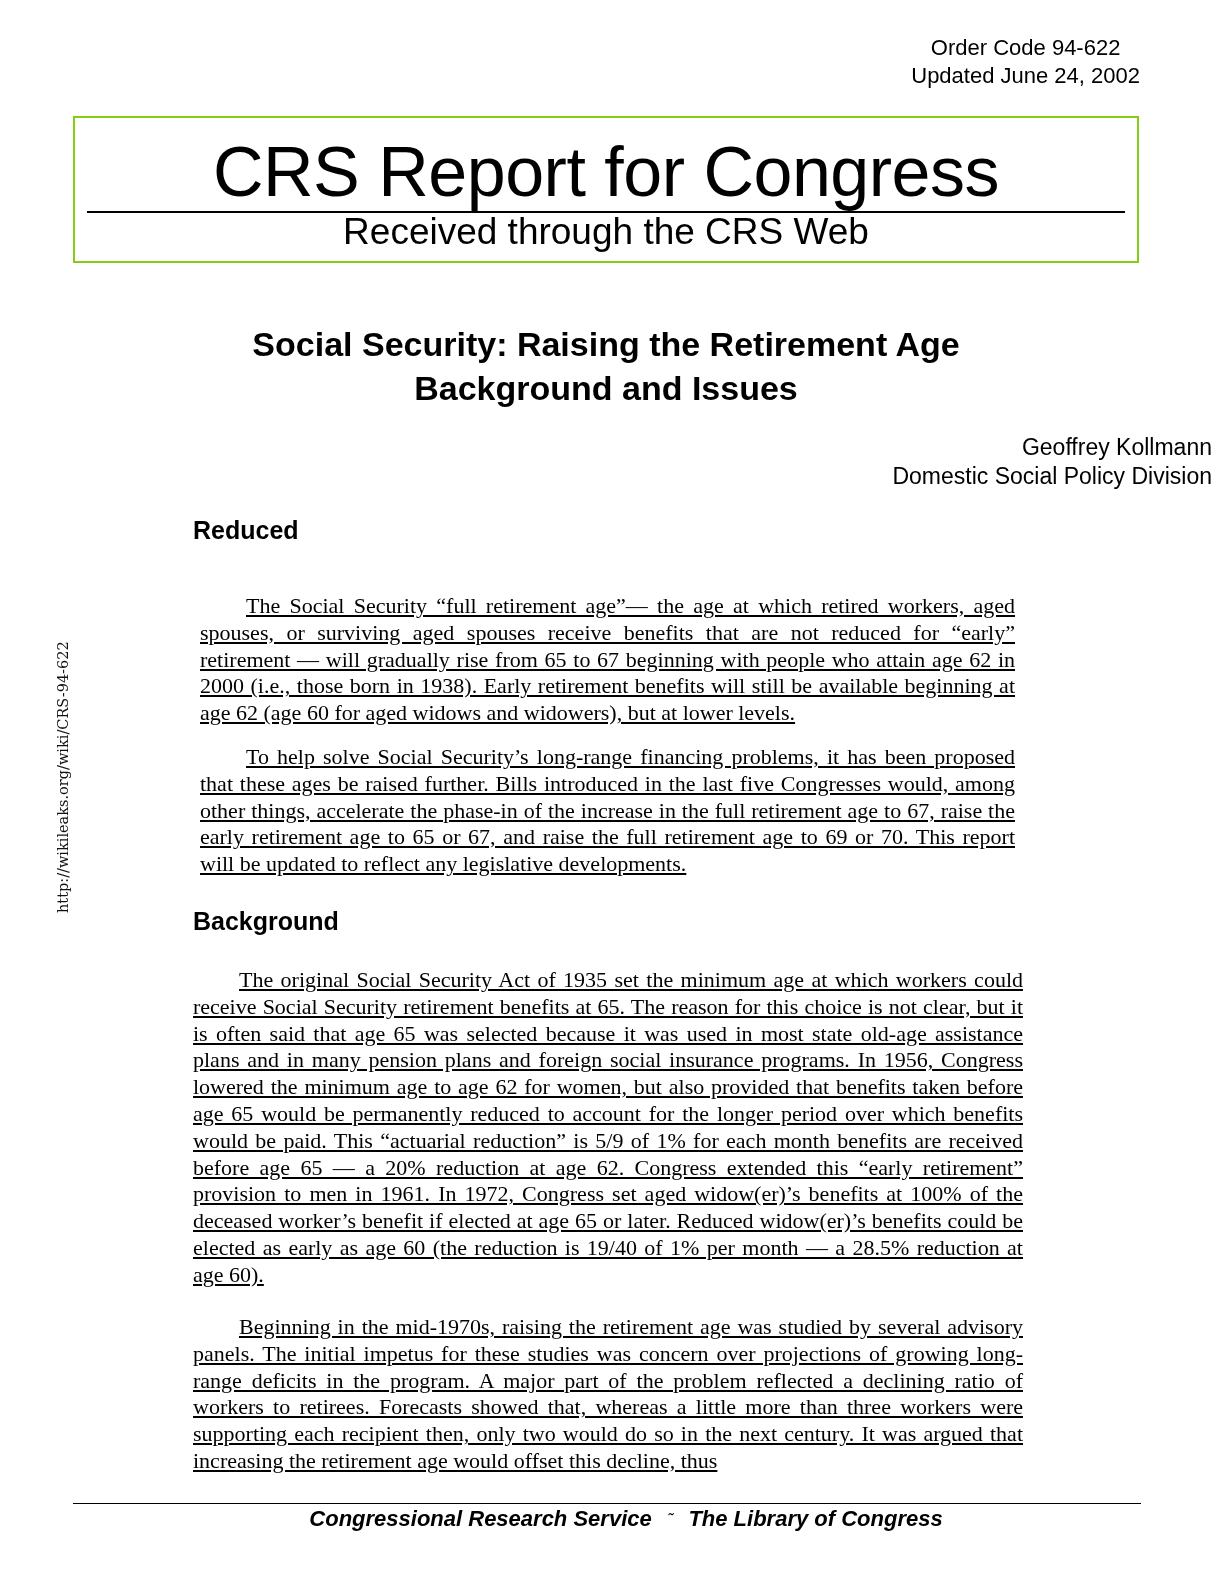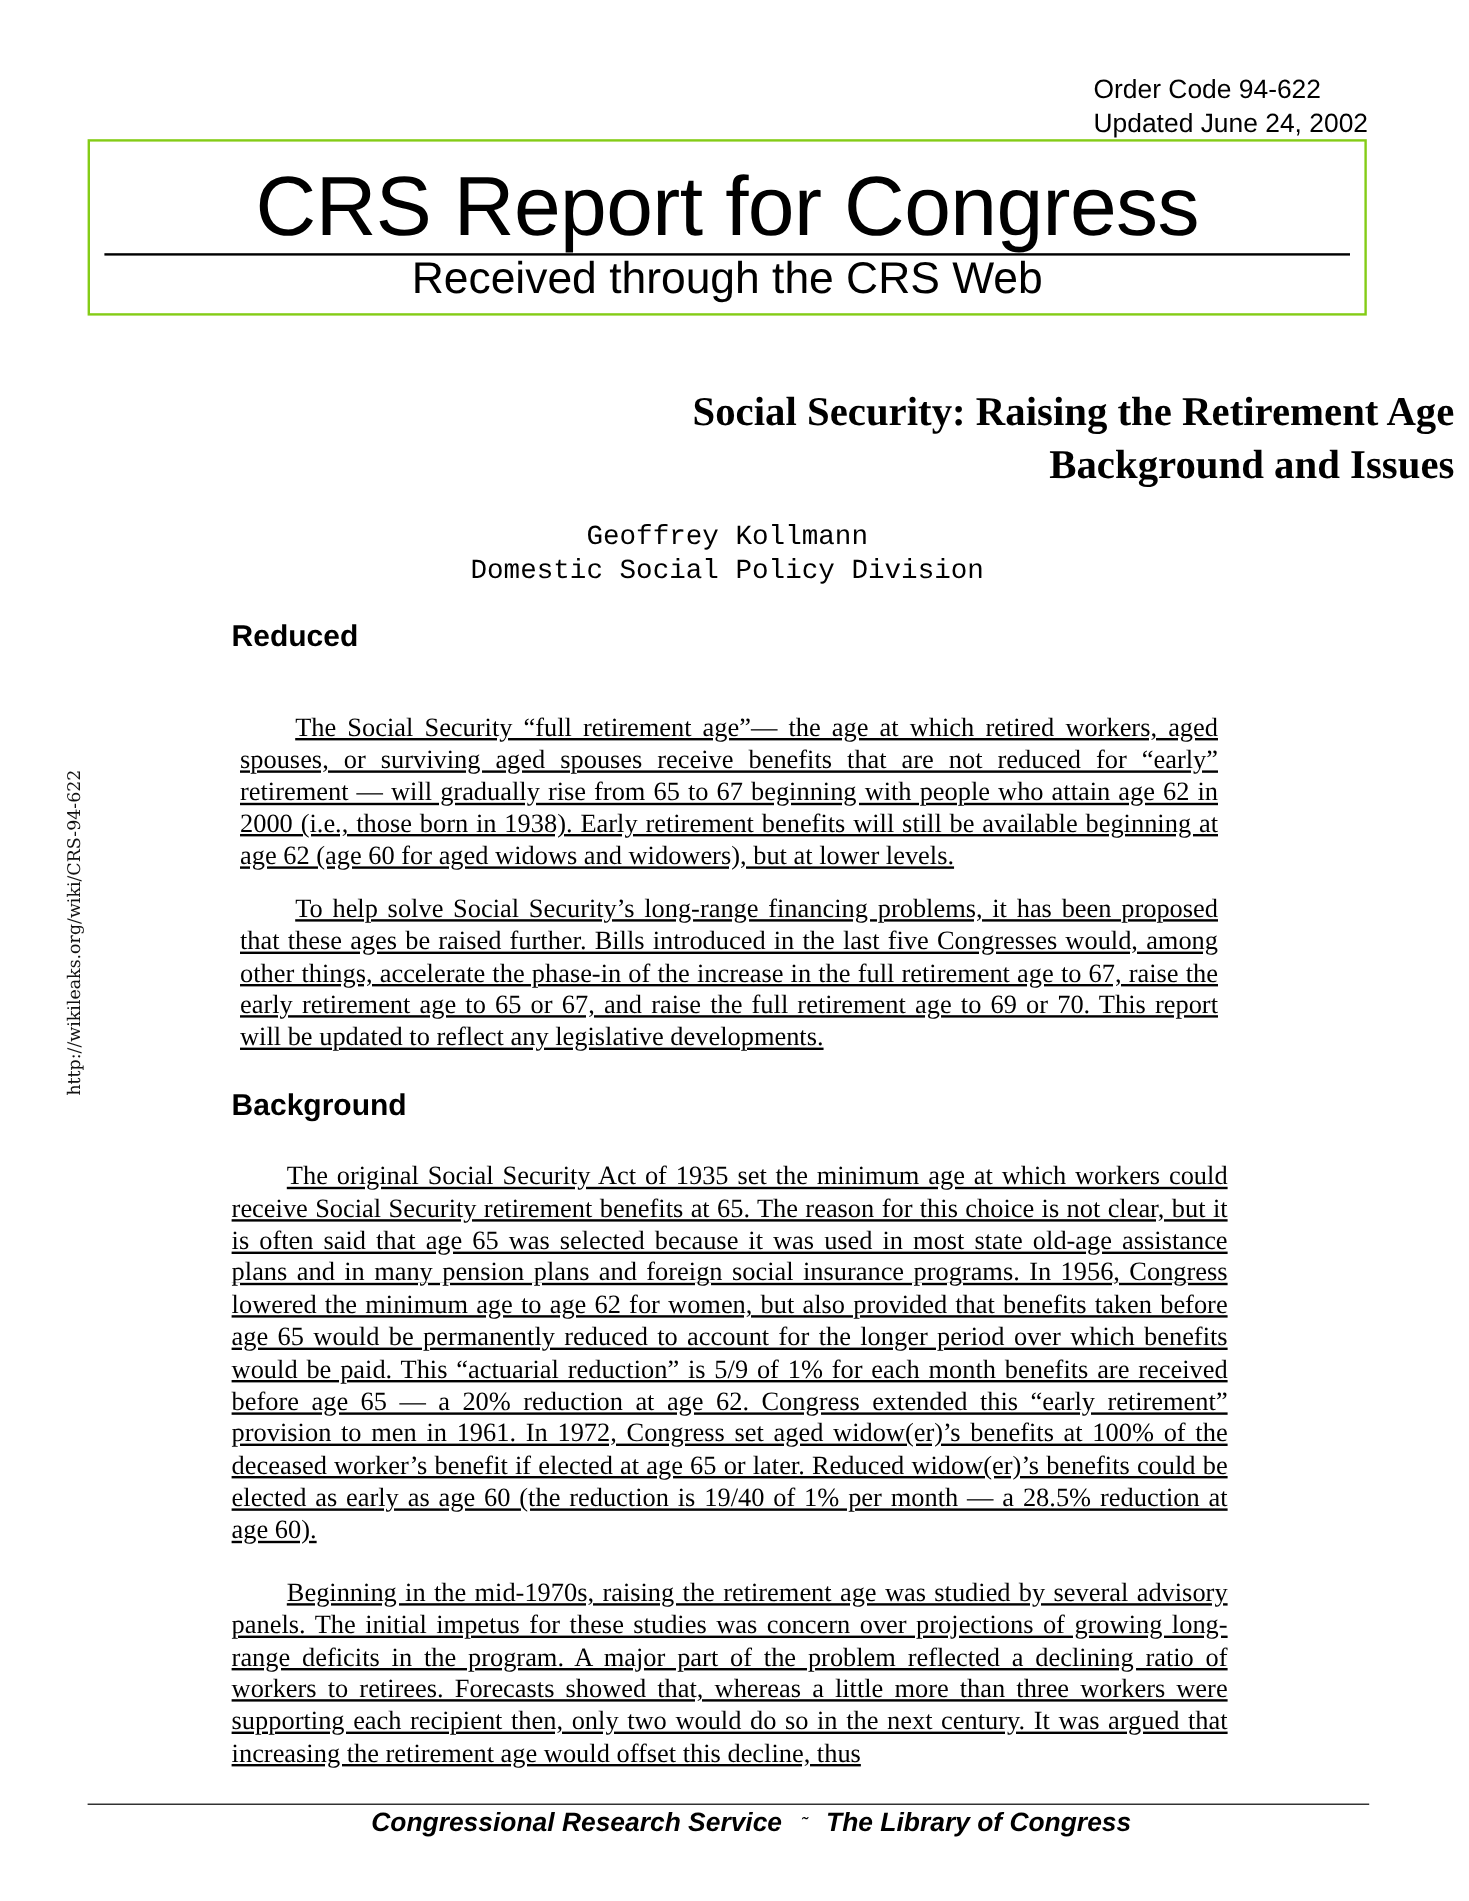--- a/index.html
+++ b/index.html
@@ -1,47 +1,47 @@
 <!DOCTYPE html>
 <html><head>
   <meta charset="utf-8">
   <style>
     html, body { margin: 0; padding: 0; background: #ffffff; }
     body {
       width: 1224px; height: 1584px; position: relative; overflow: hidden;
       color: #000; font-family: "Liberation Serif", serif;
     }
     .order-info {
-      position: absolute; right: 84px; top: 34px; text-align: left;
-      font-family: "Liberation Sans", sans-serif; font-size: 22px; line-height: 28px; margin-top: 27px;
+      position: absolute; right: 84px; top: 34px; text-align: center;
+      font-family: "Liberation Sans", sans-serif; font-size: 22px; line-height: 28px;
     }
     .banner {
       position: absolute; left: 73px; top: 116px; width: 1066px; height: 147px;
       border: 2px solid #84cc16; box-sizing: border-box;
     }
     .banner-title {
       position: absolute; left: 0; right: 0; top: 14px; text-align: center;
       font-family: "Liberation Sans", sans-serif; font-size: 70px; line-height: 80px;
       letter-spacing: -0.5px;
     }
     .banner-rule {
       position: absolute; left: 12px; right: 12px; top: 93px; height: 0;
       border-top: 2px solid #000;
     }
     .banner-sub {
       position: absolute; left: 0; right: 0; top: 96px; text-align: center;
       font-family: "Liberation Sans", sans-serif; font-size: 37px; line-height: 36px;
     }
     .doc-title {
-      position: absolute; left: 0; width: 1212px; top: 322px; text-align: right;
-      font-family: Liberation Serif, serif; font-weight: bold; font-size: 34px; line-height: 44px;
+      position: absolute; left: 0; width: 1212px; top: 322px; text-align: center;
+      font-family: Liberation Sans, sans-serif; font-weight: bold; font-size: 34px; line-height: 44px;
     }
     .author {
-      position: absolute; left: 0; width: 1212px; top: 433px; text-align: center;
-      font-family: Liberation Mono, monospace; font-size: 23px; line-height: 29px;
+      position: absolute; left: 0; width: 1212px; top: 433px; text-align: right;
+      font-family: Liberation Sans, sans-serif; font-size: 23px; line-height: 29px;
     }
     .heading {
       position: absolute; left: 193px;
       font-family: "Liberation Sans", sans-serif; font-weight: bold; font-size: 25px;
     }
     .para {
       position: absolute; font-family: "Liberation Serif", serif;
       font-size: 22px; line-height: 26.8px; text-align: justify; margin: 0; text-decoration: underline;
     }
     .para .indent { display: inline-block; width: 46px; }

